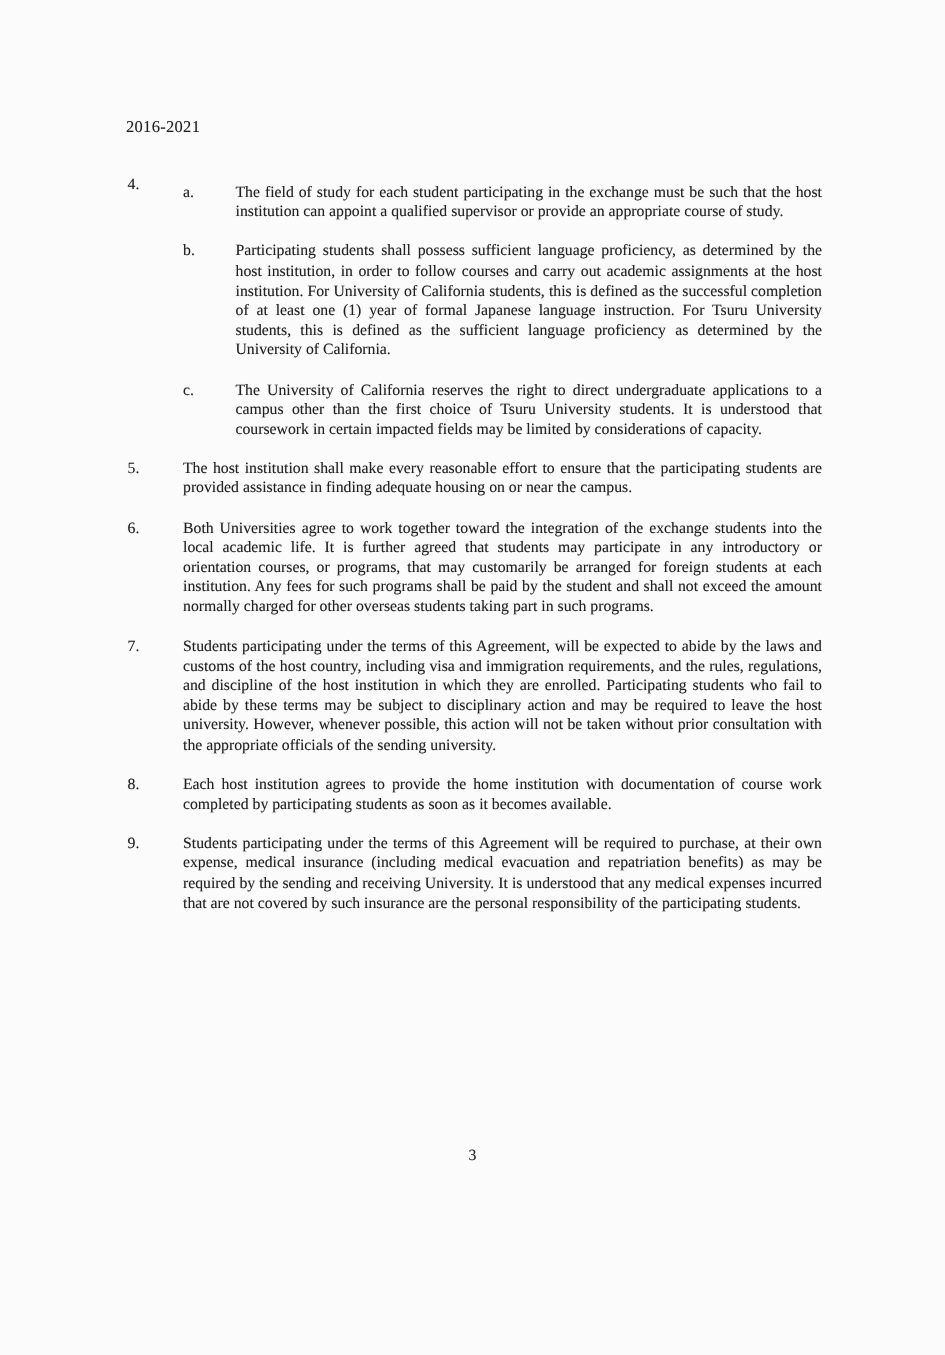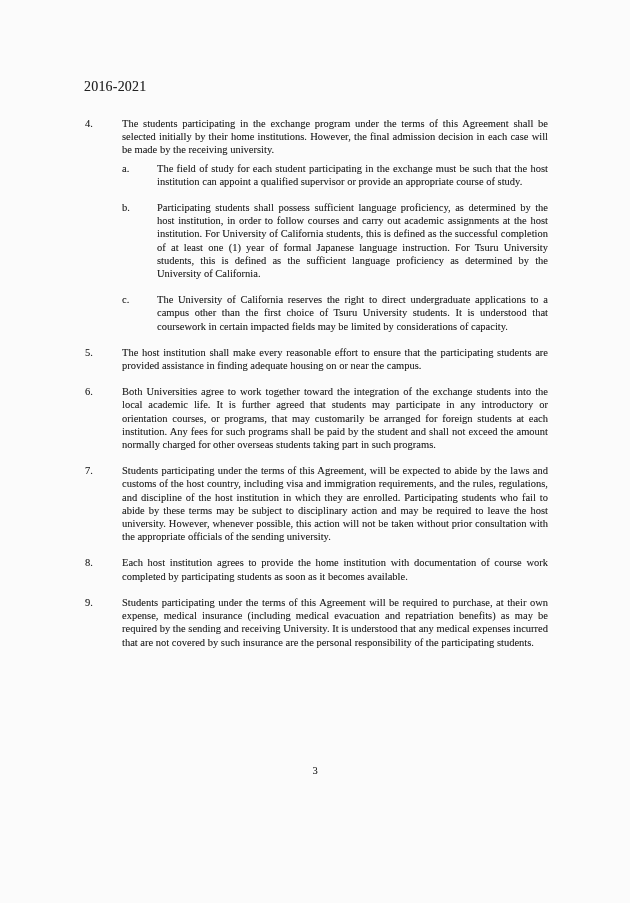--- a/index.html
+++ b/index.html
@@ -11,21 +11,21 @@
     background: #fbfbfb;
     font-family: "Liberation Serif", serif;
     color: #222222;
     overflow: hidden;
     text-shadow: 0 0 0.6px rgba(34,34,34,0.35);
   }
   .header-year {
     position: absolute;
     left: 84px;
     top: 79px;
-    font-size: 14px;
+    font-size: 11px;
     letter-spacing: 0.2px;
   }
   .content {
     position: absolute;
     left: 85px;
     top: 117px;
     width: 463px;
     font-size: 10.5px;
     line-height: 13.2px;
   }
@@ -53,21 +53,20 @@
 
 <div class="page">
 
   <div class="header-year">2016-2021</div>
 
   <main class="content">
 
     <section class="item">
       <div class="num">4.</div>
       <div class="body">
-        <p class="para">The students participating in the exchange program under the terms of this Agreement shall be selected initially by their home institutions. However, the final admission decision in each case will be made by the receiving university.</p>
         <div class="subitem first">
           <div class="letter">a.</div>
           <p class="para">The field of study for each student participating in the exchange must be such that the host institution can appoint a qualified supervisor or provide an appropriate course of study.</p>
         </div>
         <div class="subitem">
           <div class="letter">b.</div>
           <p class="para">Participating students shall possess sufficient language proficiency, as determined by the host institution, in order to follow courses and carry out academic assignments at the host institution. For University of California students, this is defined as the successful completion of at least one (1) year of formal Japanese language instruction. For Tsuru University students, this is defined as the sufficient language proficiency as determined by the University of California.</p>
         </div>
         <div class="subitem">
           <div class="letter">c.</div>

